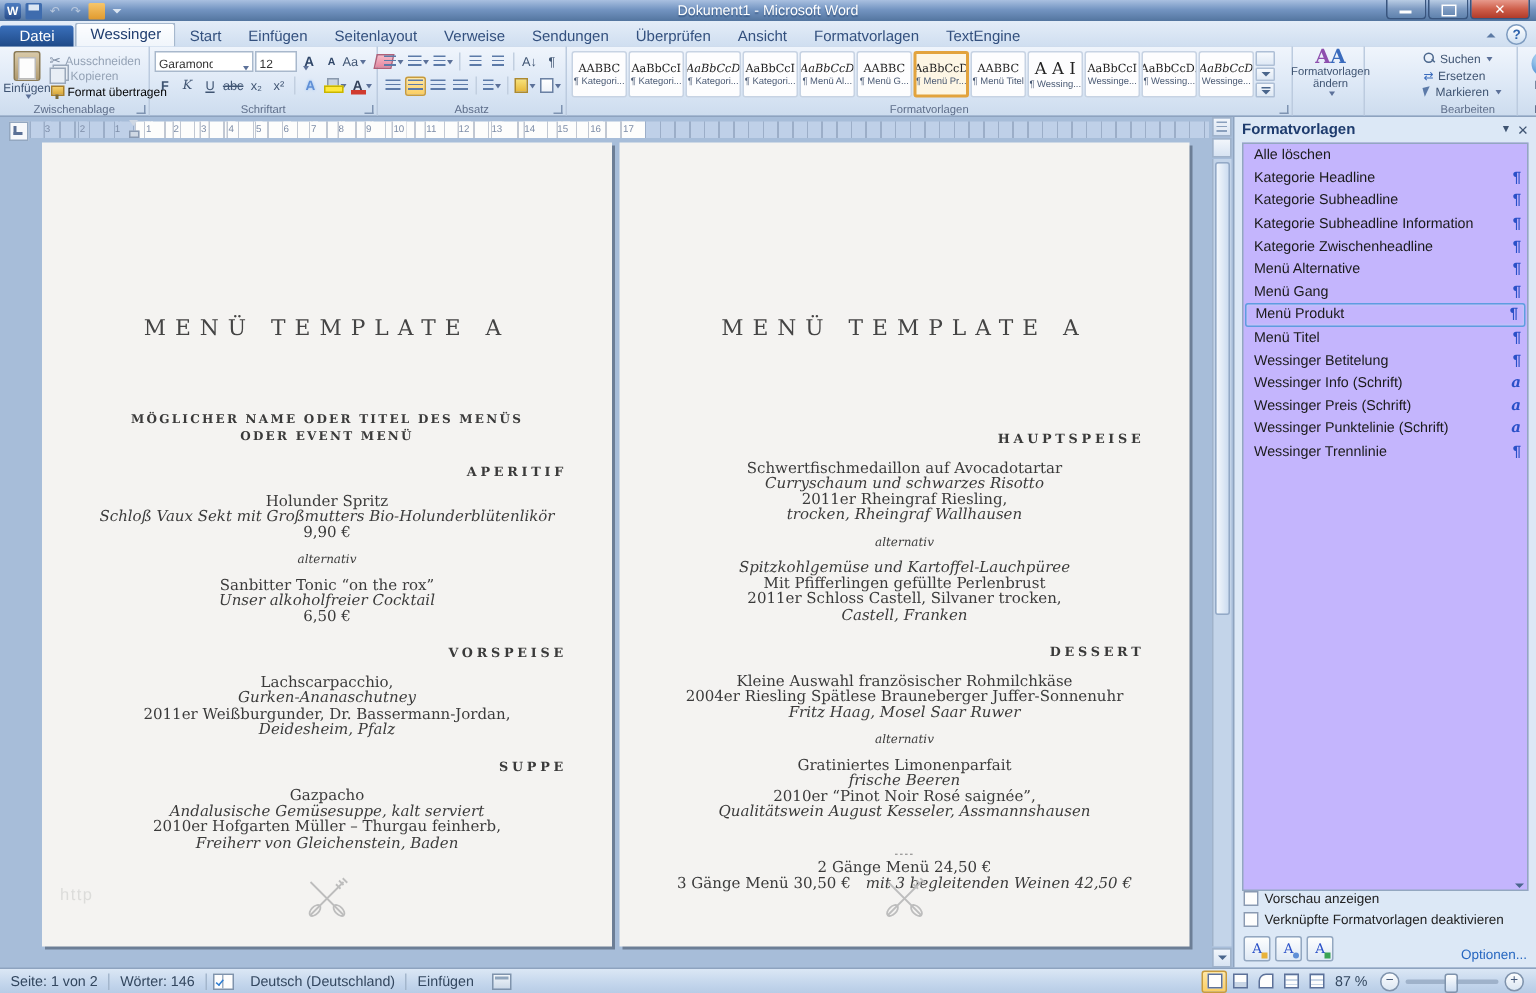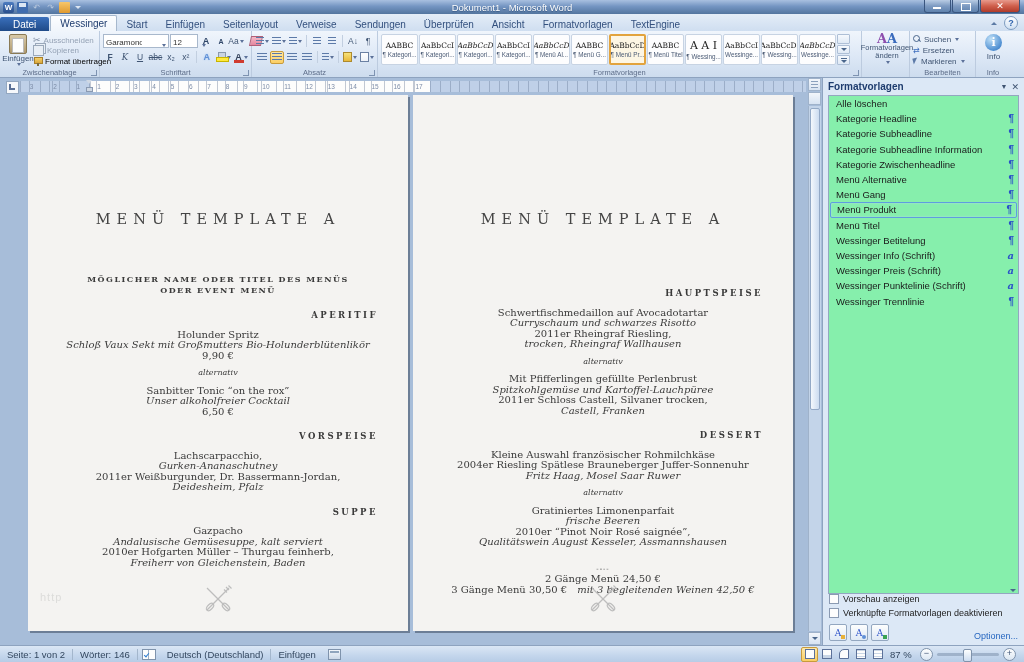--- a/index.html
+++ b/index.html
@@ -134,21 +134,21 @@
   .vs-btn{width:13px;height:13px;background:linear-gradient(#f2f6fb,#d7e3f2);border:1px solid #9fb2ca;box-sizing:border-box;display:flex;align-items:center;justify-content:center;margin-bottom:1px;}
   .vs-track{flex:1;width:13px;background:#c3d4e9;border-left:1px solid #9fb2ca;box-sizing:border-box;position:relative;}
   .vs-thumb{position:absolute;left:1px;right:1px;top:2px;height:300px;background:linear-gradient(90deg,#f4f8fc,#ccdcf0);border:1px solid #93a9c6;border-radius:2px;}
   .mini-ruler{width:7px;height:7px;background:repeating-linear-gradient(#8aa0bd 0 1px,#e8eef6 1px 3px);}
 
   
   .stylespanel{width:202px;background:#dce8f6;border-left:1px solid #8ea3bf;display:flex;flex-direction:column;box-sizing:border-box;position:relative;}
   .sp-header{height:17px;display:flex;align-items:center;padding:0 5px;gap:4px;}
   .sp-title{flex:1;font-size:10px;font-weight:bold;color:#1e3c6e;}
   .sp-x{font-size:9px;color:#3f5472;}
-  .sp-list{margin:0 5px;background:#86efac;border:1px solid #93a7c0;flex:none;height:497px;position:relative;overflow:hidden;}
+  .sp-list{margin:0 5px;background:#c4b5fd;border:1px solid #93a7c0;flex:none;height:497px;position:relative;overflow:hidden;}
   .style-row{position:relative;height:15.2px;display:flex;align-items:center;padding:0 14px 0 7px;font-size:9.5px;color:#1a1a1a;box-sizing:border-box;}
   .style-row.selected{border:1px solid #5e9de0;border-radius:2px;margin:0 1px;padding:0 13px 0 6px;box-shadow:inset 0 0 2px #bcd8f2;}
   .style-name{flex:1;white-space:nowrap;overflow:hidden;}
   .style-glyph{position:absolute;right:4px;color:#2a50c8;font-weight:bold;font-size:10px;}
   .style-glyph.chr{font-family:"DejaVu Serif",serif;font-style:italic;font-size:10px;}
   .sp-list-scroll{position:absolute;right:1px;top:1px;bottom:1px;width:9px;display:flex;flex-direction:column;justify-content:space-between;align-items:center;}
   .sp-checks{padding:0 6px 0 6px;font-size:9px;color:#222;}
   .checkrow{display:flex;align-items:center;gap:4px;margin-bottom:4px;}
   .checkbox{width:8px;height:8px;background:#fdfdfd;border:1px solid #8a9ab2;}
   .sp-foot{display:flex;align-items:flex-end;padding:2px 6px;gap:3px;}
@@ -427,21 +427,21 @@
     </div>
 
     <div class="rgroup" style="width:48px;">
       <div class="chgstyles">
         <div class="aa-icon"><span class="a1">A</span><span class="a2">A</span></div>
         <span>Formatvorlagen ändern</span>
         <div class="darr" style="margin-top:1px;"></div>
       </div>
     </div>
 
-    <div class="rgroup" style="width:66px;">
+    <div class="rgroup" style="width:66px;margin-left:36px;">
       <div class="edit-col">
         <div class="ecmd">
           <div class="mag"></div>
           <span>Suchen</span>
             <div class="darr"></div>
         </div>
         <div class="ecmd">
           <span class="swap">⇄</span>
           <span>Ersetzen</span>
         </div>
@@ -535,22 +535,22 @@
         <div class="page">
           <div class="page-content" id="page2-content">
               <div class="ln title">MENÜ TEMPLATE A</div>
               <div class="gap2"></div>
               <div class="ln h">HAUPTSPEISE</div>
               <div class="ln n">Schwertfischmedaillon auf Avocadotartar</div>
               <div class="ln i">Curryschaum und schwarzes Risotto</div>
               <div class="ln n">2011er Rheingraf Riesling,</div>
               <div class="ln i">trocken, Rheingraf Wallhausen</div>
               <div class="ln a">alternativ</div>
+              <div class="ln i">Spitzkohlgemüse und Kartoffel-Lauchpüree</div>
               <div class="ln n">Mit Pfifferlingen gefüllte Perlenbrust</div>
-              <div class="ln i">Spitzkohlgemüse und Kartoffel-Lauchpüree</div>
               <div class="ln n">2011er Schloss Castell, Silvaner trocken,</div>
               <div class="ln i">Castell, Franken</div>
               <div class="ln h">DESSERT</div>
               <div class="ln n">Kleine Auswahl französischer Rohmilchkäse</div>
               <div class="ln n">2004er Riesling Spätlese Brauneberger Juffer-Sonnenuhr</div>
               <div class="ln i">Fritz Haag, Mosel Saar Ruwer</div>
               <div class="ln a">alternativ</div>
               <div class="ln n">Gratiniertes Limonenparfait</div>
               <div class="ln i">frische Beeren</div>
               <div class="ln n">2010er “Pinot Noir Rosé saignée”,</div>

